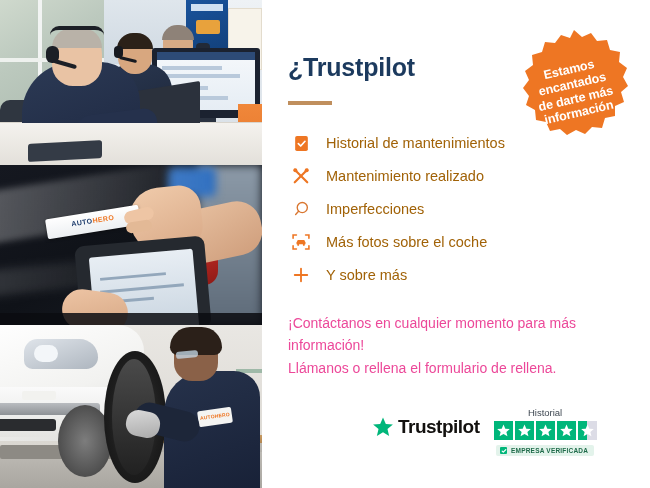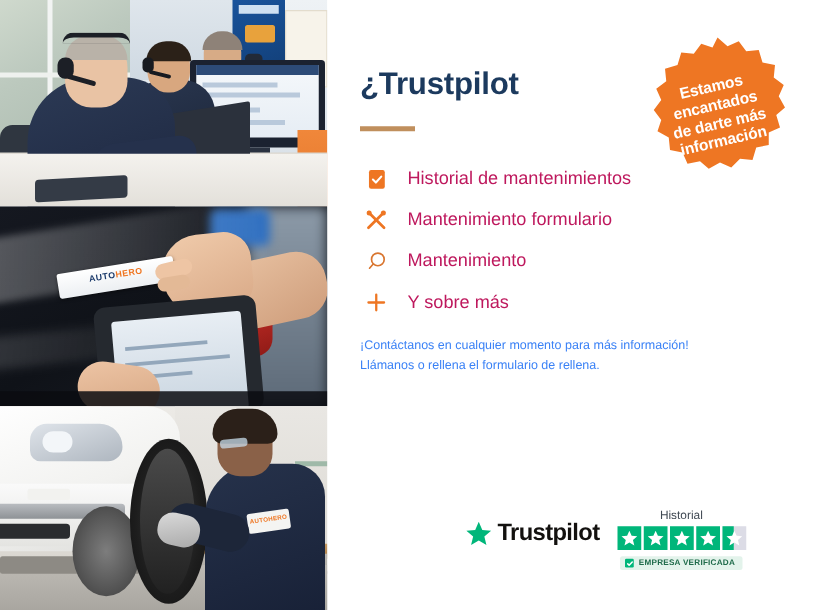--- a/index.html
+++ b/index.html
@@ -260,28 +260,28 @@
     height: 33px;
   }
   .feature-icon {
     width: 26px; height: 26px;
     flex: 0 0 26px;
     display: flex; align-items: center; justify-content: center;
     margin-right: 12px;
   }
   .feature-label {
     font-size: 14.5px;
-    color: #be185d;
+    color: #a16207;
   }
 
   .body-text {
-    margin-top: 10px;
-    font-size: 10px;
+    margin-top: 20px;
+    font-size: 14px;
     line-height: 1.62;
-    color: #3b82f6;
+    color: #ec4899;
   }
 
   
   .trustpilot {
     position: absolute;
     left: 110px; bottom: 32px;
     display: flex; align-items: flex-start; gap: 14px;
   }
   .tp-logo { display:flex; align-items:center; gap:4px; margin-top: 9px; }
   .tp-word {
@@ -468,33 +468,49 @@
         <span class="feature-icon">
           <svg viewBox="0 0 24 24" width="20" height="20">
             <g stroke="#ee7623" stroke-width="2.6" stroke-linecap="round">
               <line x1="4.5" y1="4.5" x2="19.5" y2="19.5"></line>
               <line x1="19.5" y1="4.5" x2="4.5" y2="19.5"></line>
             </g>
             <circle cx="5.2" cy="5.2" r="2.4" fill="#ee7623"></circle>
             <circle cx="18.8" cy="5.2" r="2.4" fill="#ee7623"></circle>
           </svg>
         </span>
-        <span class="feature-label">Mantenimiento formulario</span>
+        <span class="feature-label">Mantenimiento realizado</span>
       </div>
 
       <div class="feature">
         <span class="feature-icon">
           <svg viewBox="0 0 24 24" width="19" height="19">
             <circle cx="13" cy="9.5" r="6.4" fill="none" stroke="#d97630" stroke-width="1.7"></circle>
             <line x1="8.3" y1="14.2" x2="4.6" y2="18.4" stroke="#d97630" stroke-width="1.7" stroke-linecap="round"></line>
           </svg>
         </span>
-        <span class="feature-label">Mantenimiento</span>
-      </div>
-
+        <span class="feature-label">Imperfecciones</span>
+      </div>
+
+      <div class="feature">
+        <span class="feature-icon">
+          <svg viewBox="0 0 24 24" width="20" height="20">
+            <g stroke="#ee7623" stroke-width="1.9" fill="none" stroke-linecap="round">
+              <path d="M2.5 7.5 V3.6 h4"></path>
+              <path d="M21.5 7.5 V3.6 h-4"></path>
+              <path d="M2.5 16.5 v3.9 h4"></path>
+              <path d="M21.5 16.5 v3.9 h-4"></path>
+            </g>
+            <path d="M6.6 14.6 h10.8 v-2.1 l-1.5 -2.9 H8.1 L6.6 12.5 Z" fill="#ee7623"></path>
+            <circle cx="8.6" cy="15.4" r="1.25" fill="#ee7623"></circle>
+            <circle cx="15.4" cy="15.4" r="1.25" fill="#ee7623"></circle>
+          </svg>
+        </span>
+        <span class="feature-label">Más fotos sobre el coche</span>
+      </div>
 
       <div class="feature">
         <span class="feature-icon">
           <svg viewBox="0 0 24 24" width="20" height="20">
             <g stroke="#ee7623" stroke-width="2.2" stroke-linecap="round">
               <line x1="12" y1="4.5" x2="12" y2="19.5"></line>
               <line x1="4.5" y1="12" x2="19.5" y2="12"></line>
             </g>
           </svg>
         </span>

